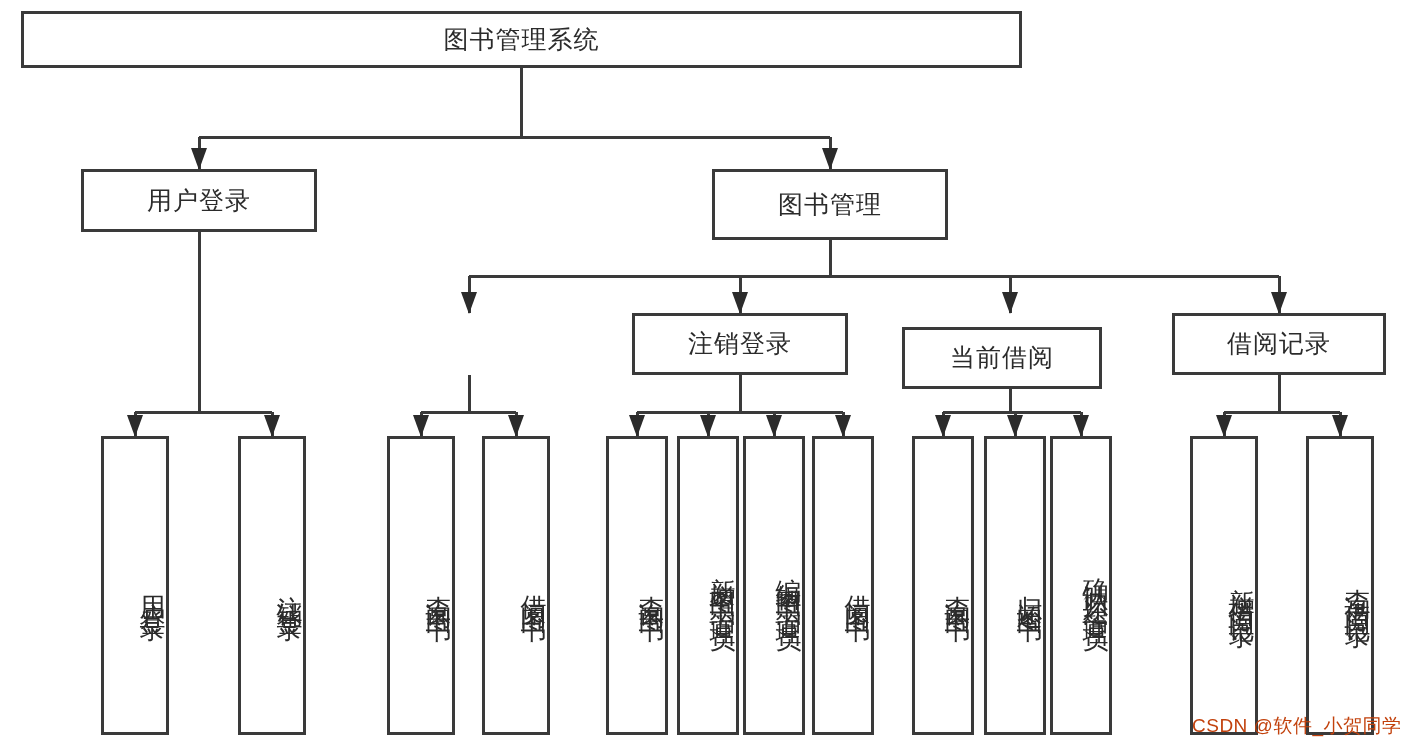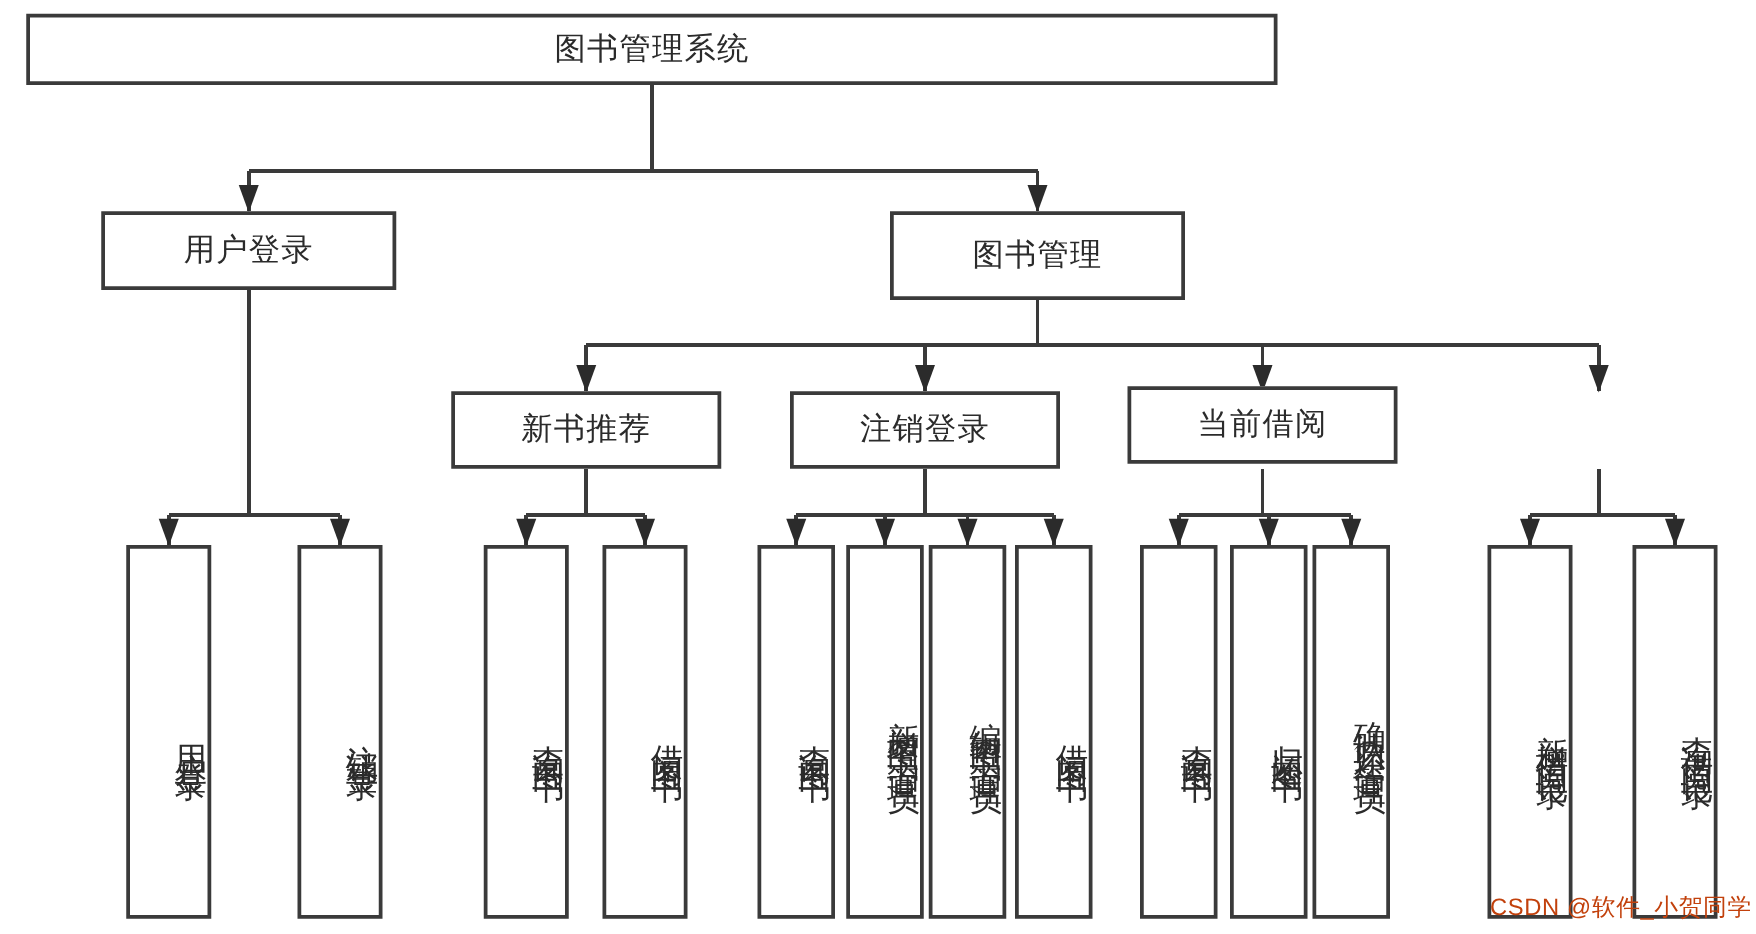--- a/index.html
+++ b/index.html
@@ -132,28 +132,28 @@
     <span class="hlabel">图书管理系统</span>
   </div>
 
   <div class="node node-h" id="n-user-login" style="left: 81px; top: 169px; width: 236px; height: 63px;">
     <span class="hlabel">用户登录</span>
   </div>
   <div class="node node-h" id="n-book-manage" style="left: 712px; top: 169px; width: 236px; height: 71px;">
     <span class="hlabel">图书管理</span>
   </div>
 
-  <div class="node node-h" id="n-new-book-recommend" style="left: 361px; top: 313px; width: 216px; height: 62px;">
-    <span class="hlabel">新书推荐</span>
-  </div>
   <div class="node node-h" id="n-book-borrow" style="left: 632px; top: 313px; width: 216px; height: 62px;">
     <span class="hlabel">注销登录</span>
   </div>
-  <div class="node node-h" id="n-current-borrow" style="left: 902px; top: 309px; width: 216px; height: 62px;">
+  <div class="node node-h" id="n-current-borrow" style="left: 902px; top: 327px; width: 200px; height: 62px;">
     <span class="hlabel">当前借阅</span>
+  </div>
+  <div class="node node-h" id="n-borrow-record" style="left: 1172px; top: 313px; width: 214px; height: 62px;">
+    <span class="hlabel">借阅记录</span>
   </div>
 
   <div class="node node-v" id="n-leaf-user-login" style="left: 101px; top: 436px; width: 68px; height: 299px;">
     <span class="vlabel">用户登录</span>
   </div>
   <div class="node node-v" id="n-leaf-user-logout" style="left: 238px; top: 436px; width: 68px; height: 299px;">
     <span class="vlabel">注销登录</span>
   </div>
   <div class="node node-v" id="n-leaf-query-book-1" style="left: 387px; top: 436px; width: 68px; height: 299px;">
     <span class="vlabel">查询图书</span>

